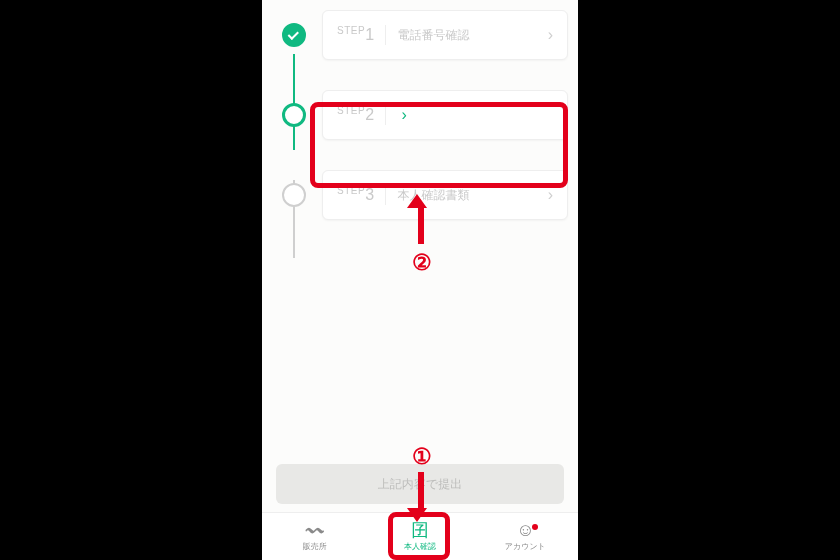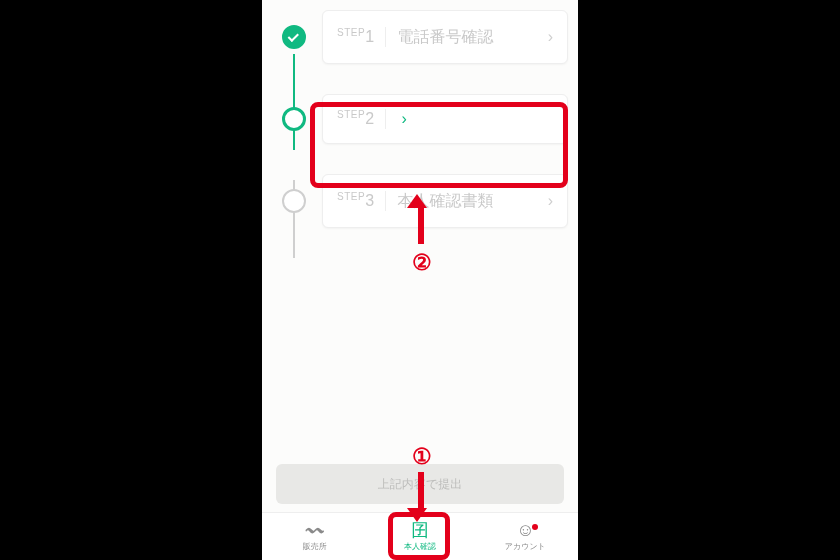--- a/index.html
+++ b/index.html
@@ -79,21 +79,21 @@
     border-right: 1px solid #eee;
     margin-right: 12px;
     line-height: 1.25;
     min-width: 38px;
     text-align: center;
   }
   .step-label .num { font-size: 16px; }
   .card-title {
     flex: 1;
     color: #333;
-    font-size: 16px;
+    font-size: 12px;
     line-height: 1.5;
   }
   .card.dim .card-title { color: #c9c9c9; }
   .chev {
     color: #10b981;
     font-size: 16px;
     padding: 0 4px;
   }
   .card.dim .chev { color: #cfcfcf; }
 

